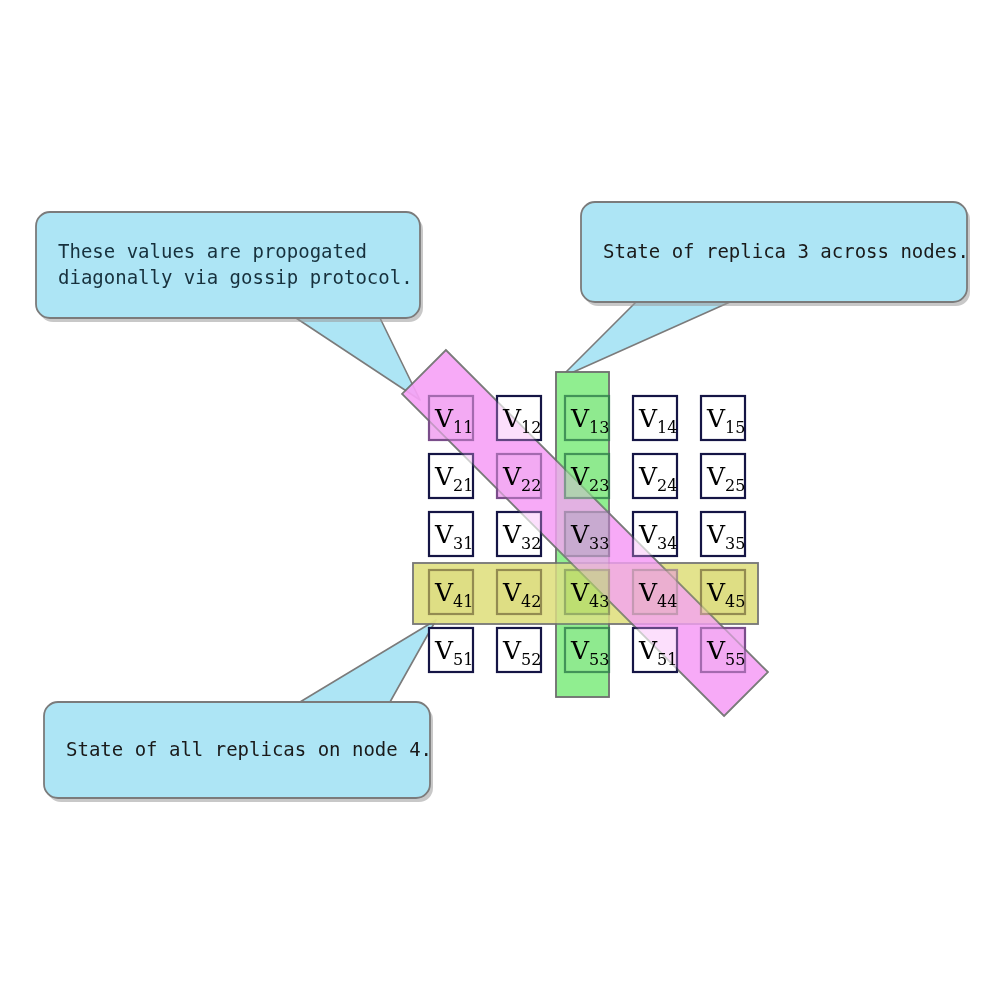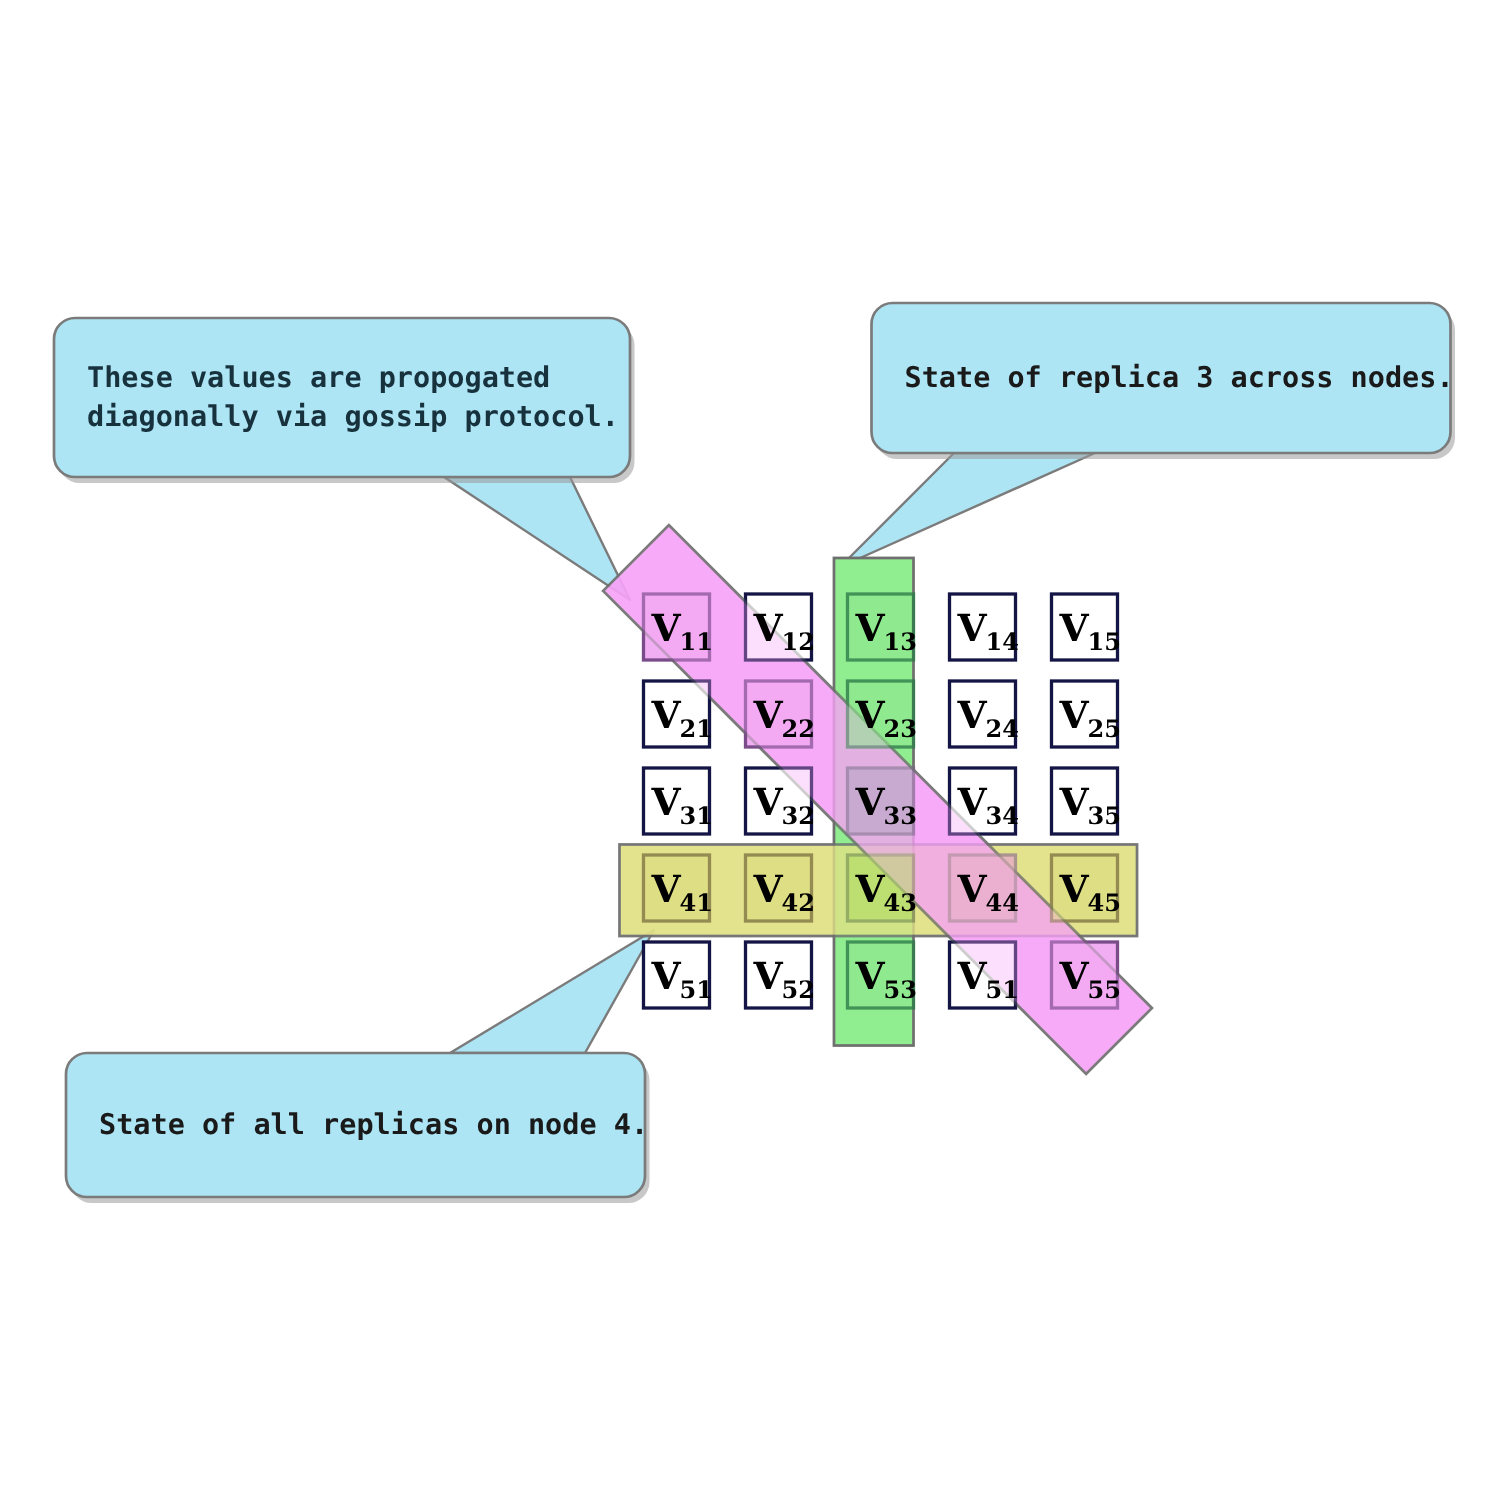--- a/index.html
+++ b/index.html
@@ -10,21 +10,20 @@
   body {
     width: 1000px;
     height: 1000px;
     font-family: "DejaVu Sans Mono", monospace;
     overflow: hidden;
   }
   #diagram-root {
     position: relative;
     width: 1000px;
     height: 1000px;
-    font-weight: bold;
   }
   svg#diagram {
     display: block;
     width: 1000px;
     height: 1000px;
   }
   .callout-text {
     font-family: "DejaVu Sans Mono", monospace;
     font-size: 19px;
     fill: #1a1a1a;

